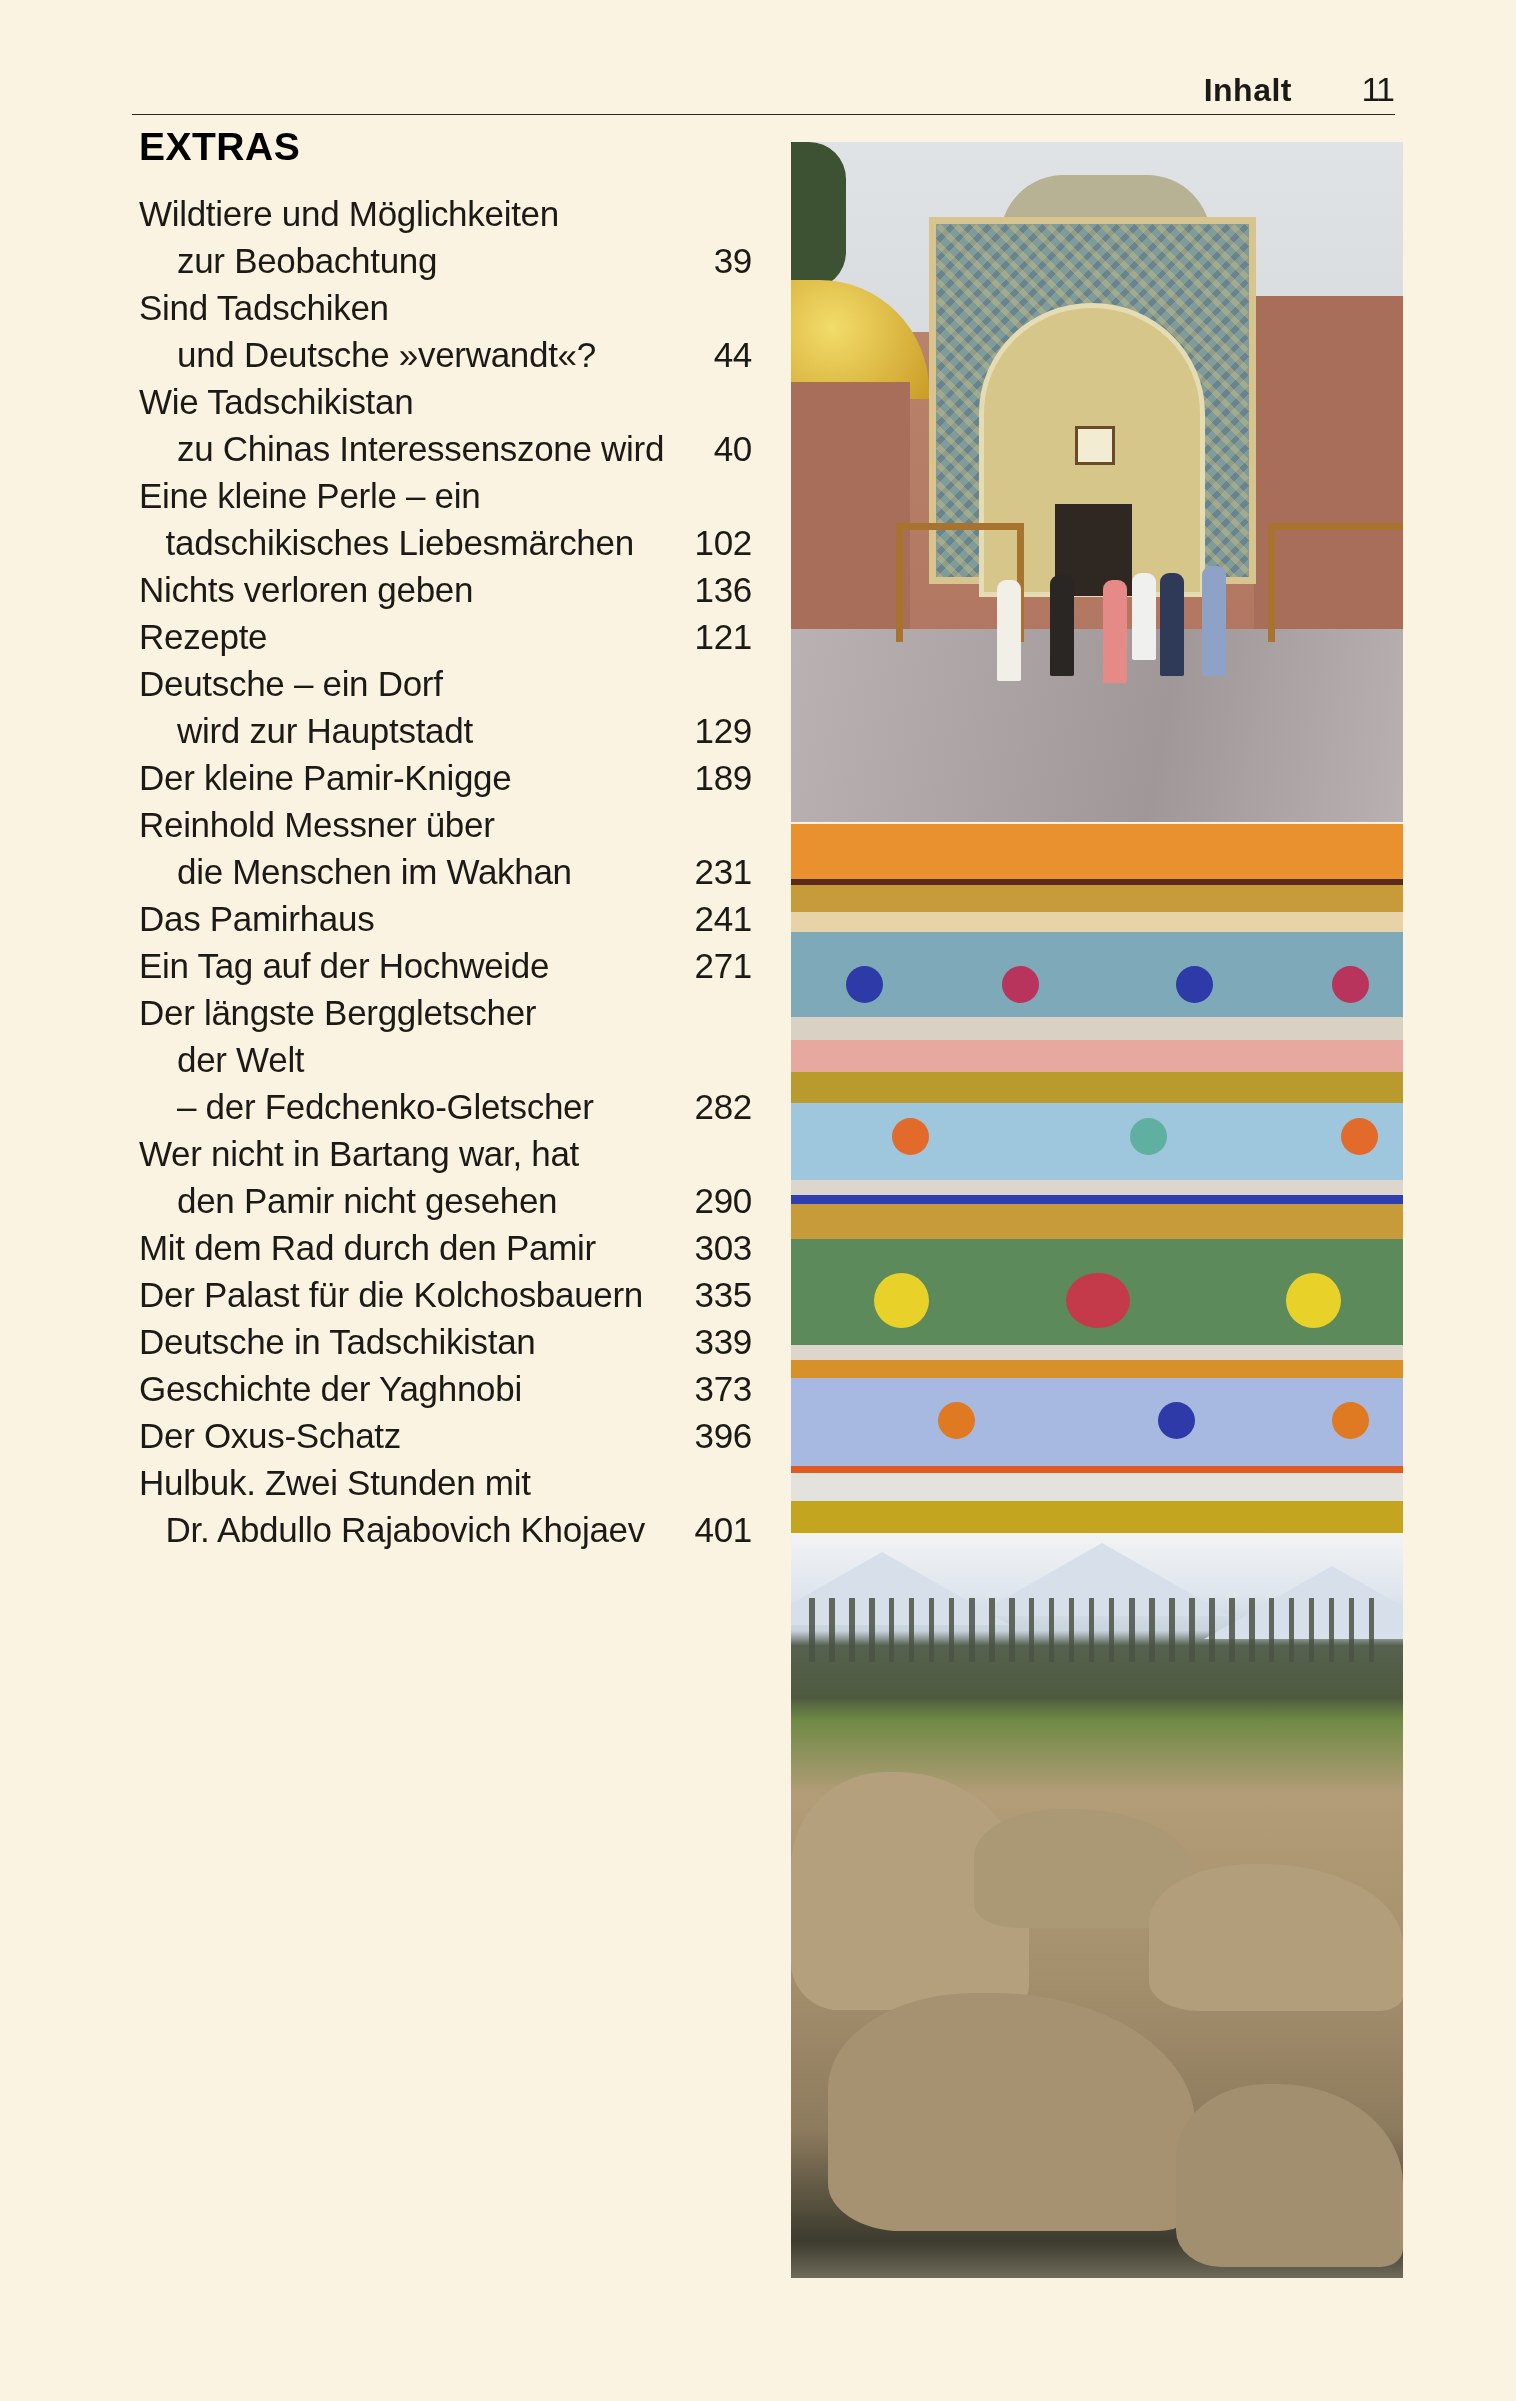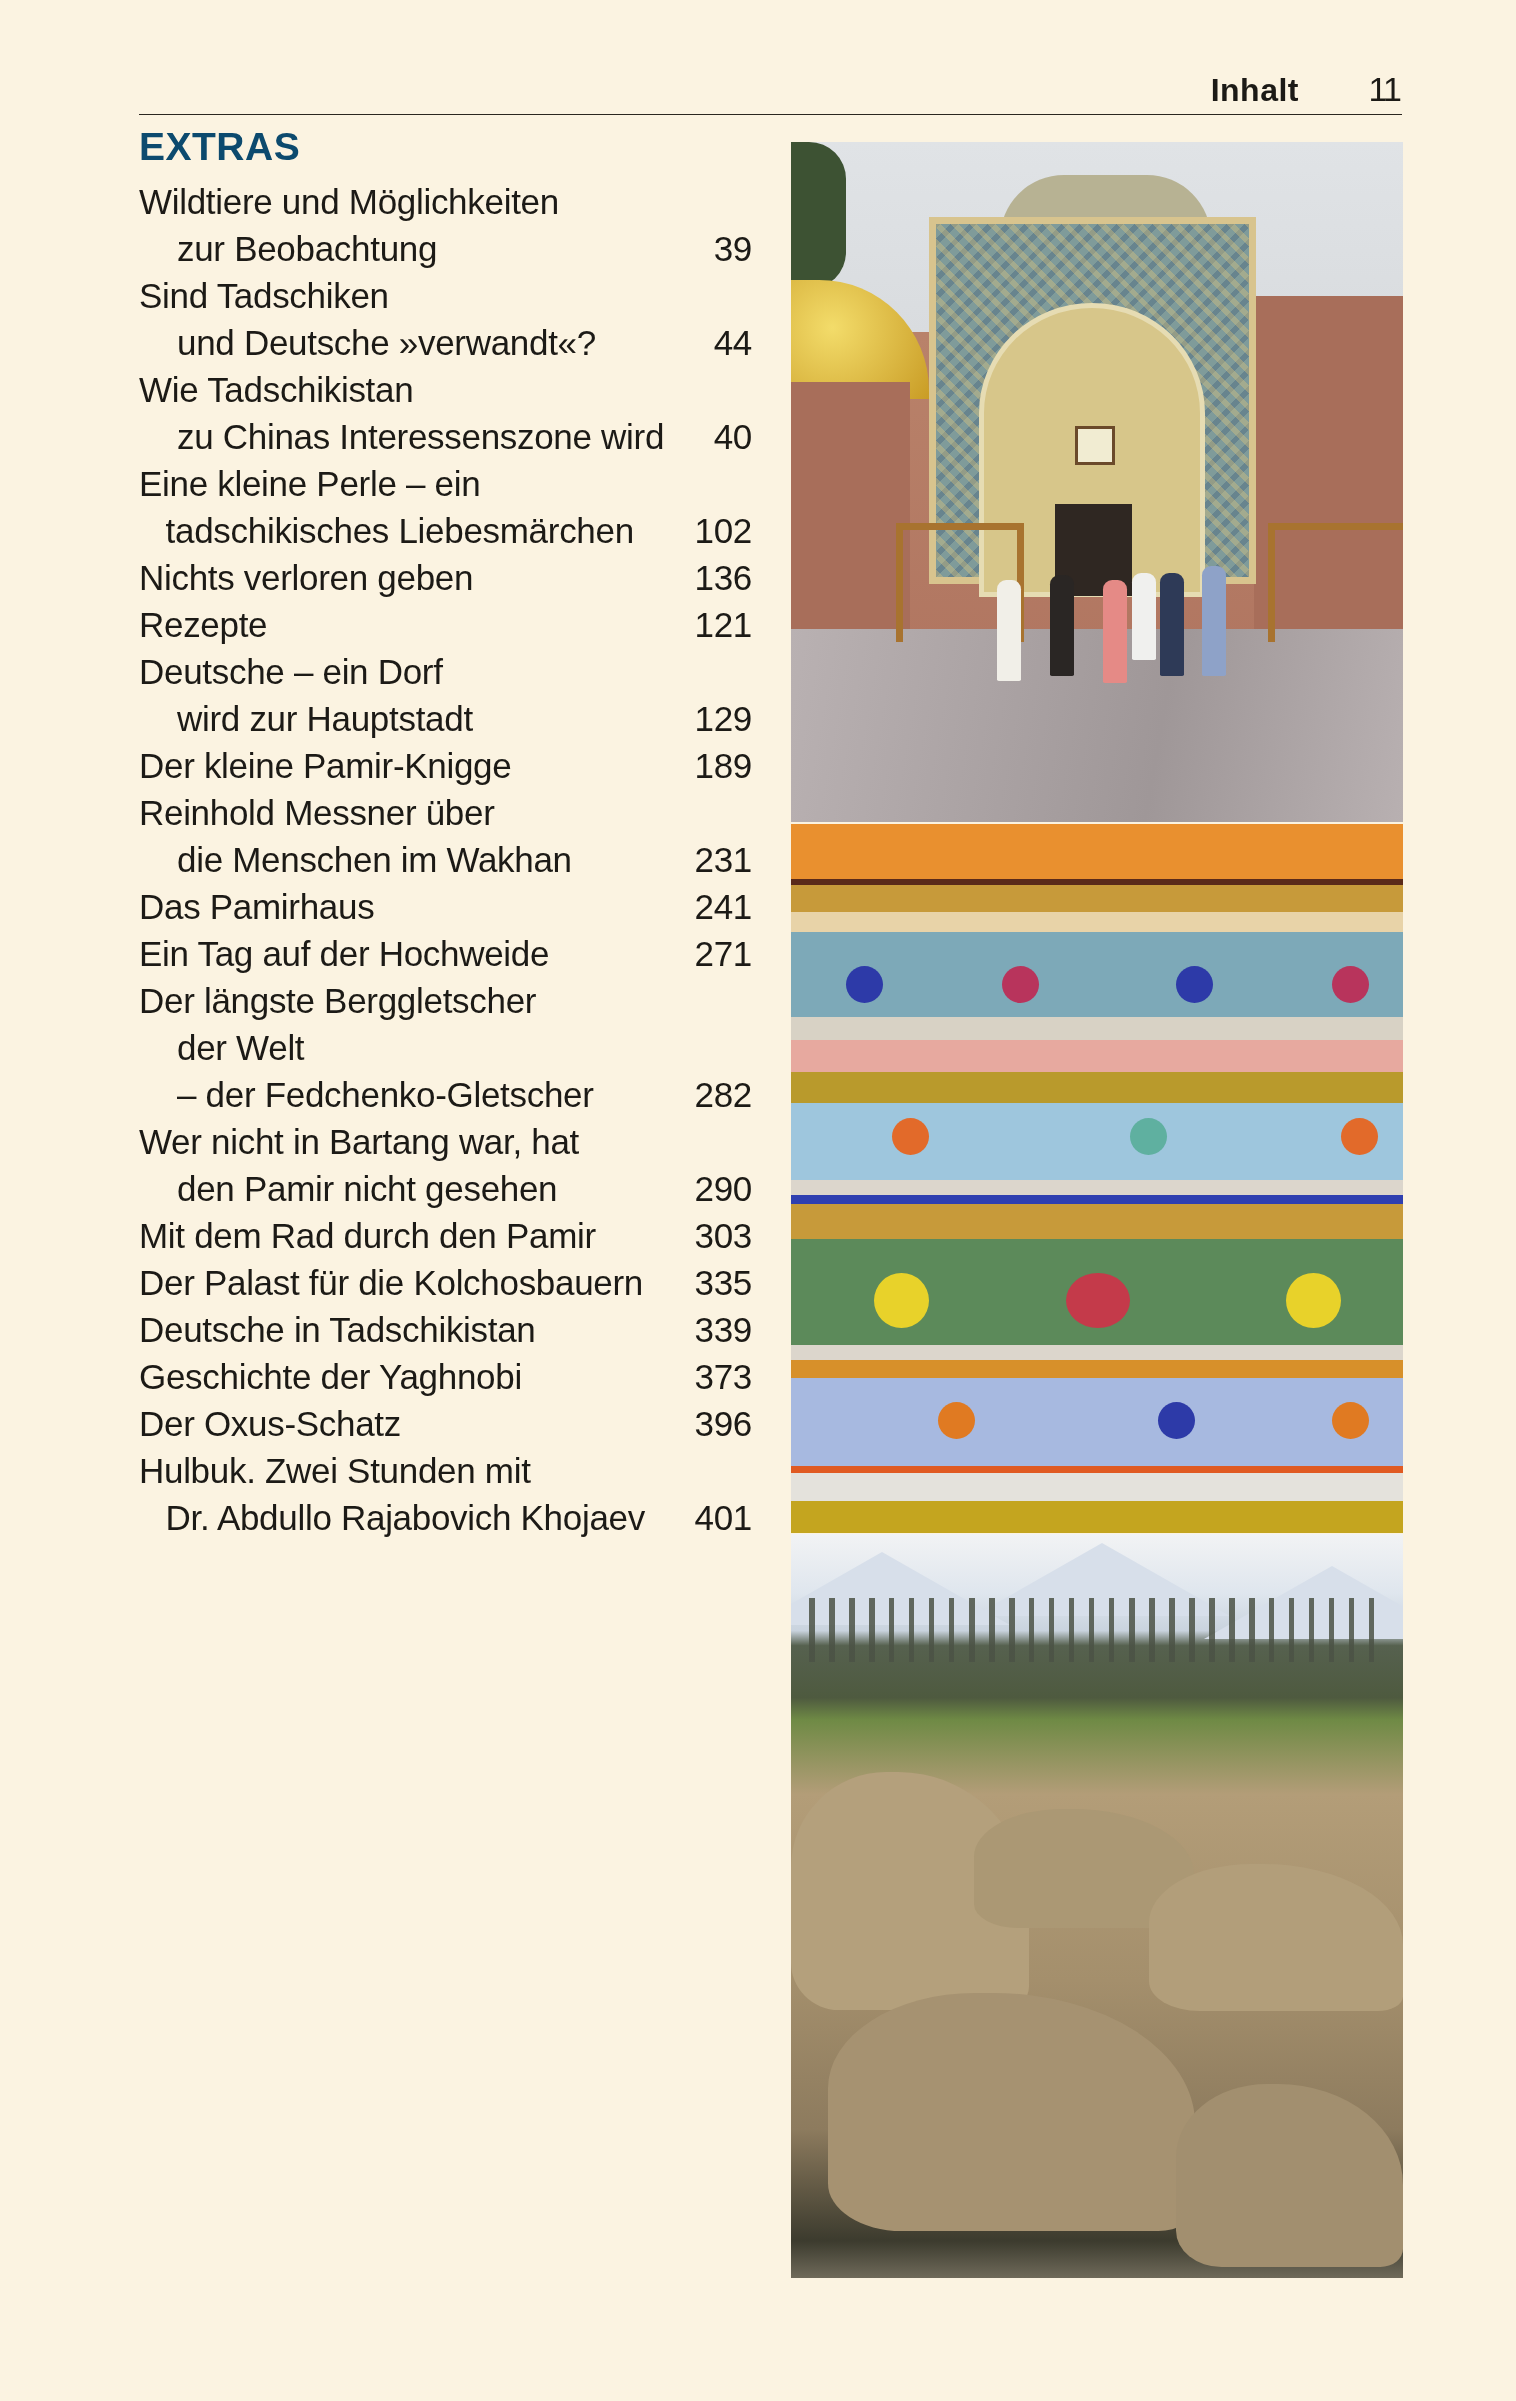--- a/index.html
+++ b/index.html
@@ -4,37 +4,37 @@
 <style>
   html, body { margin: 0; padding: 0; }
   body {
     width: 1516px; height: 2401px;
     background: #fbf3e1;
     position: relative; overflow: hidden;
     font-family: "Liberation Sans", "DejaVu Sans", sans-serif;
     color: #1c1a16;
   }
   .running-head {
-    position: absolute; left: 139px; top: 66px; width: 1263px; height: 48px;
+    position: absolute; left: 132px; top: 66px; width: 1263px; height: 48px;
     border-bottom: 1.8px solid #2a2620;
   }
   .rh-title {
     position: absolute; right: 103px; bottom: 5.5px;
     font-weight: bold; font-size: 32px; letter-spacing: 0.5px;
   }
   .rh-page {
     position: absolute; right: 1.8px; bottom: 5.5px;
     font-size: 34px; letter-spacing: -1.8px;
   }
   .toc {
     position: absolute; left: 139px; top: 119px; width: 613px;
   }
   .toc-heading {
-    color: #0c4a6e; font-weight: bold; font-size: 39px; line-height: 55px;
-    letter-spacing: 0.5px; margin: 0 0 4px 0; height: 55px;
+    color: #000000; font-weight: bold; font-size: 39px; line-height: 55px;
+    letter-spacing: 0.5px; margin: 0 0 16px 0; height: 55px;
   }
   .toc-list { margin: 0; padding: 0; list-style: none; }
   .toc-line {
     display: flex; justify-content: space-between; align-items: baseline;
     font-size: 35px; line-height: 47px; height: 47px; white-space: nowrap;
     letter-spacing: -0.3px;
   }
   .toc-line.indent { padding-left: 38px; }
   .toc-line.indent-small { padding-left: 26.6px; }
   .toc-text { overflow: visible; }

